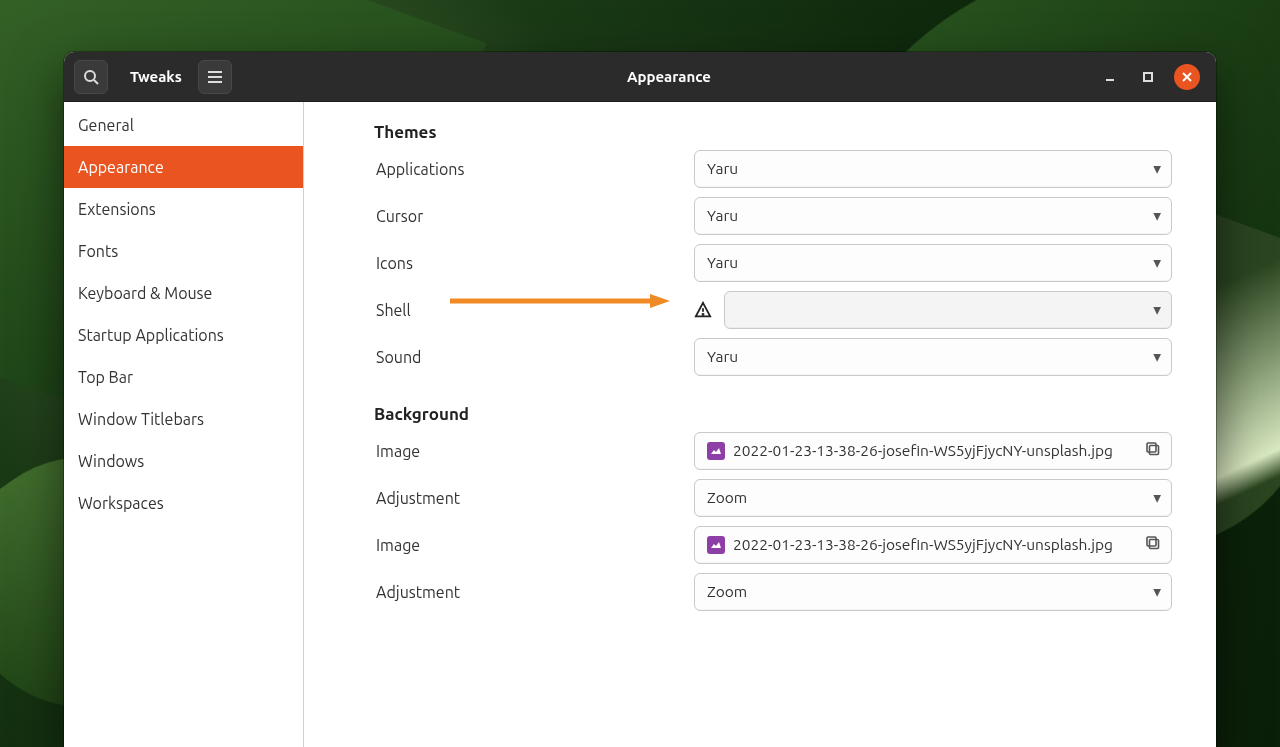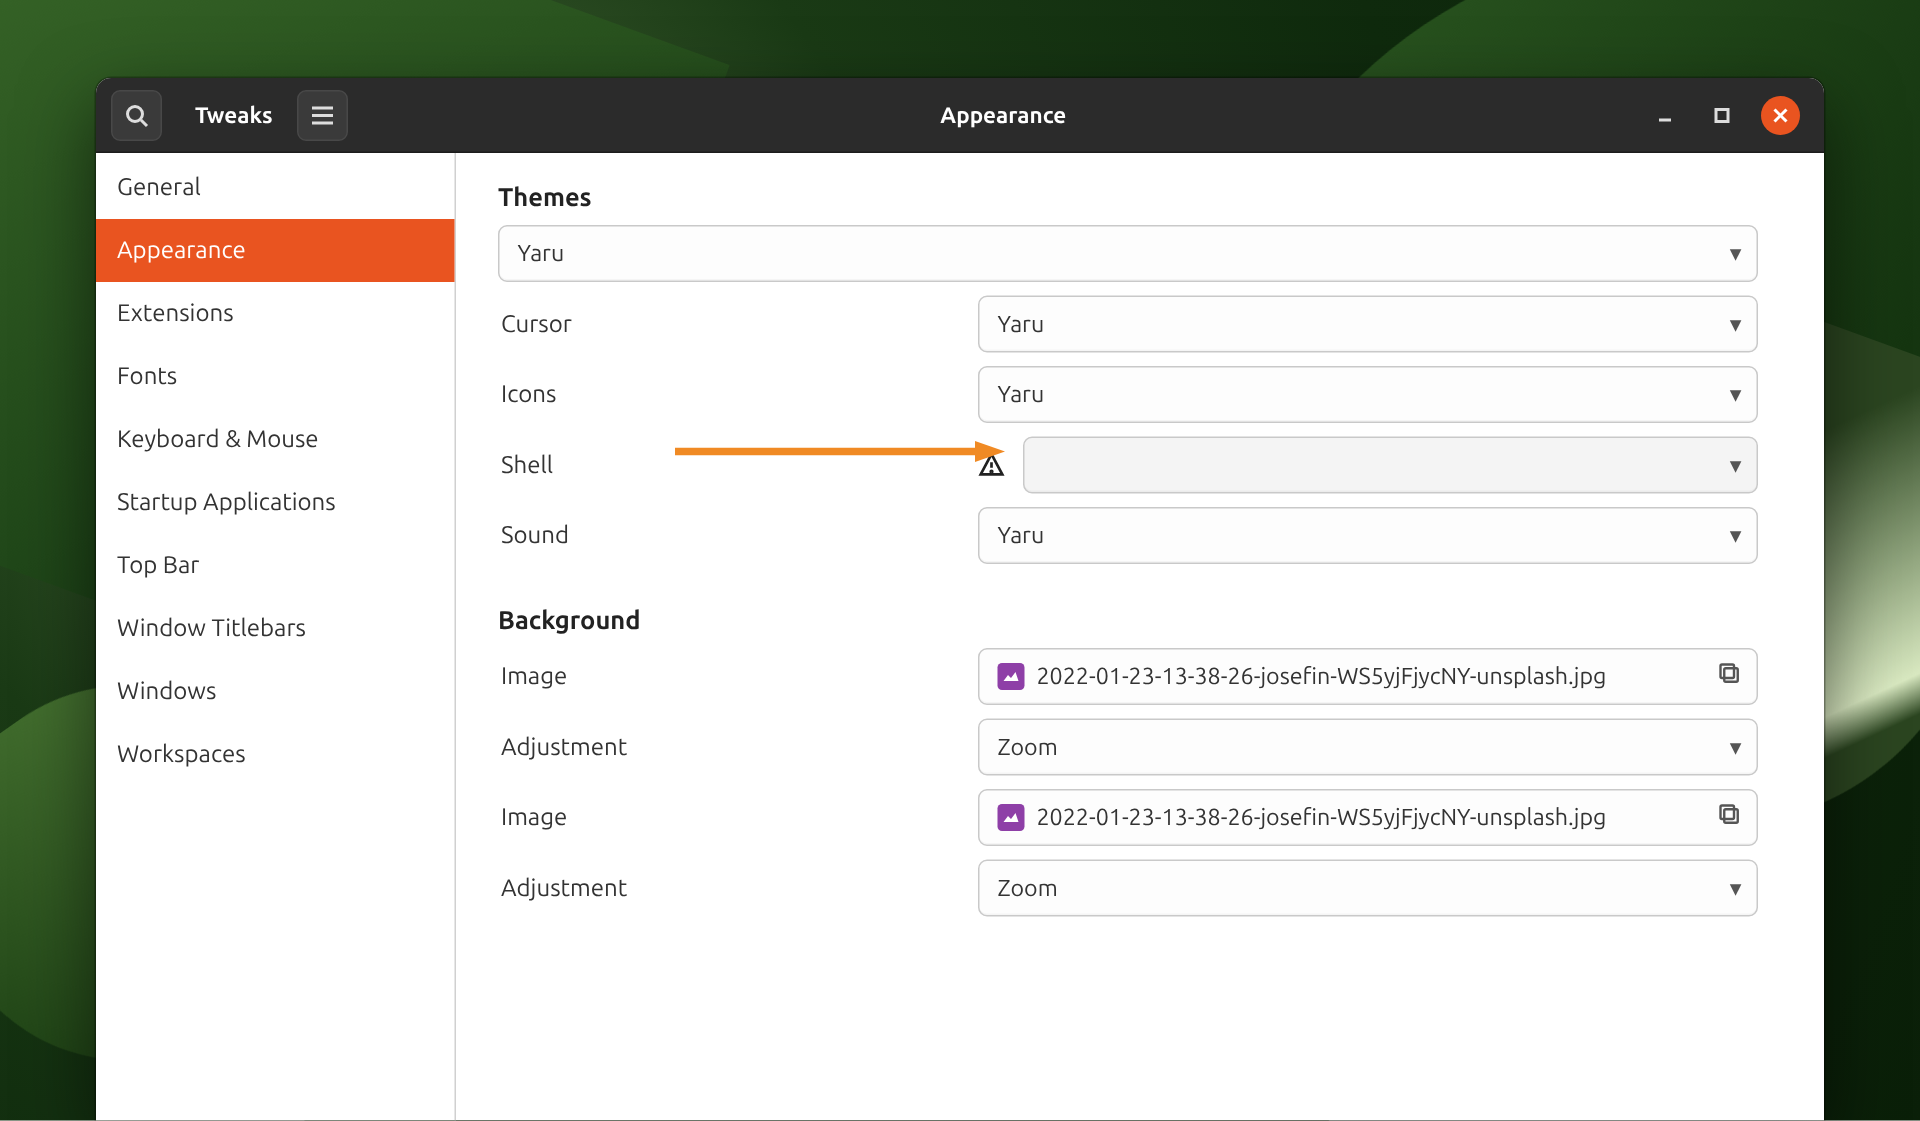--- a/index.html
+++ b/index.html
@@ -45,21 +45,21 @@
     color: #ddd;
     margin-right: 8px;
   }
   .tb-title-left { font-weight: 700; font-size: 15px; margin: 0 10px 0 14px; color:#fff; }
   .tb-center { flex: 1; text-align: center; font-weight: 700; font-size: 15px; }
   .win-ctrls { display: flex; gap: 14px; align-items: center; margin-left: auto; padding-right: 6px;}
   .wc { width: 24px; height: 24px; display:flex; align-items:center; justify-content:center; color:#ddd;}
   .wc.close { width: 26px; height: 26px; border-radius: 50%; background: #e95420; color:#fff;}
   .wc svg { display:block; }
 
-  .body { flex:1; display:flex; min-height:0;}
+  .body { flex:1; display:flex; min-height:0;gap:42px;}
   .sidebar {
     width: 240px;
     border-right: 1px solid #d0d0d0;
     background: #fff;
     padding-top: 2px;
   }
   .side-item {
     padding: 12px 14px;
     font-size: 16px;
     color: #333;
@@ -175,20 +175,21 @@
       <div class="side-item"><span>Window Titlebars</span></div>
       <div class="side-item"><span>Windows</span></div>
       <div class="side-item"><span>Workspaces</span></div>
     </div>
 
     <div class="content">
 
       <div class="section-title">Themes</div>
 
       <div class="row">
+        <div class="row-label">Applications</div>
         <div class="row-right">
           <div class="select">
             <span class="val">Yaru</span>
             <span class="caret">▾</span>
           </div>
         </div>
       </div>
 
       <div class="row">
         <div class="row-label">Cursor</div>

